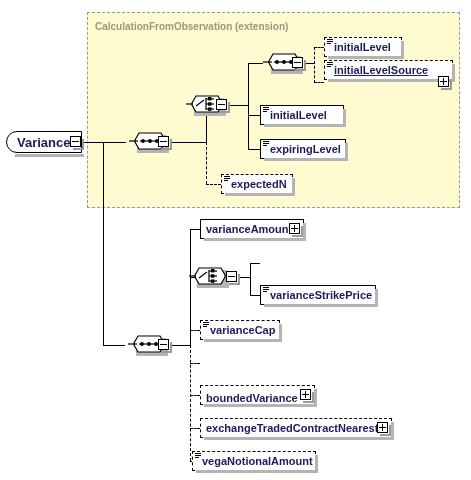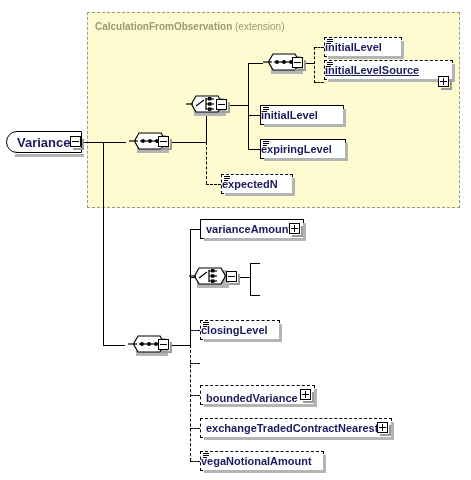--- a/index.html
+++ b/index.html
@@ -17,36 +17,37 @@
     box-sizing:border-box;
   }
   .ext-title{
     position:absolute;
     font-size:10px;
     color:#9a9a7a;
     font-weight:bold;
     white-space:nowrap;
     letter-spacing:0px;
   }
-  .ext-title .suffix{font-weight:normal;}
+  .ext-title .suffix{font-weight:bold;}
 
   
   .node{
     position:absolute;
     box-sizing:border-box;
     background:#ffffff;
     font-size:11px;
     color:#202060;
     white-space:nowrap;
     line-height:1;
     display:flex;
     align-items:center;
   }
   .node .label{
     display:block;
+    padding-left:9px;
     padding-right:4px;
     font-size:11px;
     color:#1a1a5e;
     font-weight:bold;
   }
   .node.req{border:1px solid #000000;}
   .node.opt{border:1px dashed #000000;}
   .node .shadow{
     position:absolute;left:3px;top:100%;height:3px;right:-3px;
     background:#b4b4b4;
@@ -333,28 +334,38 @@
       <span class="shadow-r"></span>
   </div>
   <div class="expander" style="left:289px;top:223px;">
     <div class="h"></div>
       <div class="v"></div>
       <div class="sh"></div>
       <div class="shr"></div>
   </div>
 
 
+  <div class="node req" style="left:260px;top:285px;width:116px;height:20px;">
+    <span class="elemicon">
+        <i></i>
+        <i></i>
+        <i></i>
+      </span>
+    <span class="label">varianceStrikePrice</span>
+    <span class="shadow"></span>
+      <span class="shadow-r"></span>
+  </div>
 
   <div class="node opt" style="left:200px;top:320px;width:80px;height:20px;">
     <span class="elemicon">
         <i></i>
         <i></i>
         <i></i>
       </span>
-    <span class="label">closingLevel</span>
+    <span class="label">varianceCap</span>
     <span class="shadow"></span>
       <span class="shadow-r"></span>
   </div>
 
 
   <div class="node opt" style="left:200px;top:385px;width:115px;height:20px;align-items:flex-end;">
     <span class="label" style="padding-left:5px;">boundedVariance</span>
     <span class="shadow"></span>
       <span class="shadow-r"></span>
   </div>
@@ -370,21 +381,21 @@
     <span class="shadow"></span>
       <span class="shadow-r"></span>
   </div>
   <div class="expander" style="left:377px;top:422px;">
     <div class="h"></div>
       <div class="v"></div>
       <div class="sh"></div>
       <div class="shr"></div>
   </div>
 
-  <div class="node opt" style="left:200px;top:451px;width:124px;height:20px;">
+  <div class="node opt" style="left:192px;top:451px;width:124px;height:20px;">
     <span class="elemicon">
         <i></i>
         <i></i>
         <i></i>
       </span>
     <span class="label">vegaNotionalAmount</span>
     <span class="shadow"></span>
       <span class="shadow-r"></span>
   </div>
 

